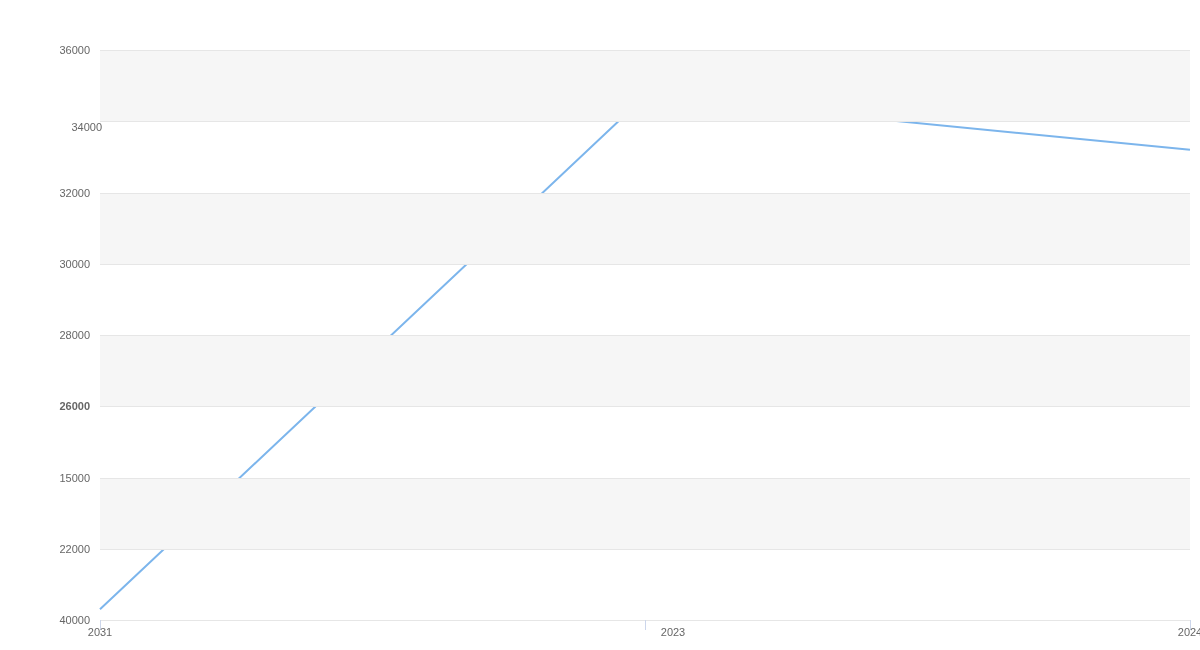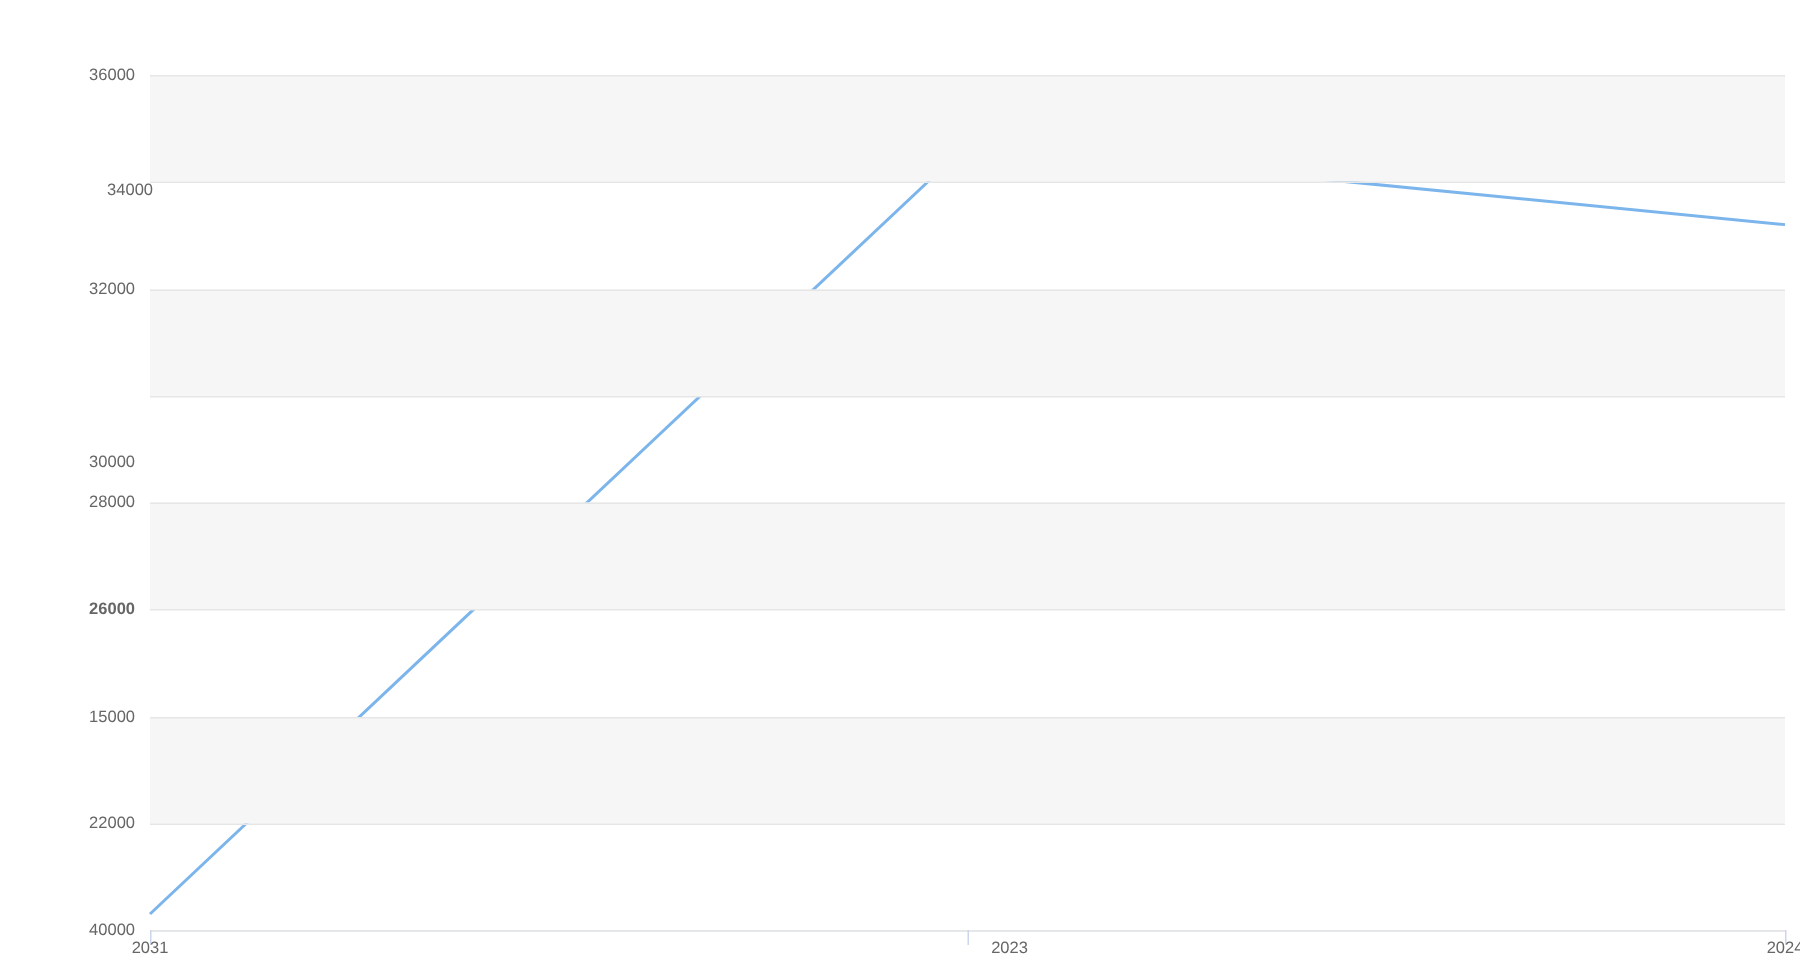--- a/index.html
+++ b/index.html
@@ -93,21 +93,21 @@
       <div class="gridline" style="top: 142.5px;"></div>
       <div class="band" style="top: 0px; height: 71.25px;"></div>
       <div class="gridline" style="top: 71.25px;"></div>
       <div class="gridline" style="top: 0px;"></div>
     </div>
 <div class="y-label" style="left: 0px; top: 620px;">40000</div>
     <div class="y-label" style="left: 0px; top: 548.75px;">22000</div>
     <div class="y-label" style="left: 0px; top: 477.5px;">15000</div>
     <div class="y-label" style="left: 0px; top: 406.25px; font-weight: bold;">26000</div>
     <div class="y-label" style="left: 0px; top: 335px;">28000</div>
-    <div class="y-label" style="left: 0px; top: 263.75px; margin-top: 44px;">30000</div>
+    <div class="y-label" style="left: 0px; top: 263.75px;">30000</div>
     <div class="y-label" style="left: 0px; top: 192.5px;">32000</div>
     <div class="y-label" style="left: 0px; top: 127px; margin-left: 12px;">34000</div>
     <div class="y-label" style="left: 0px; top: 50px;">36000</div>
     <div class="x-tick" style="left: 100px;"></div>
     <div class="x-label" style="left: 100px;">2031</div>
     <div class="x-tick" style="left: 645px;"></div>
     <div class="x-label" style="left: 645px; margin-left: 28px;">2023</div>
     <div class="x-tick" style="left: 1190px;"></div>
     <div class="x-label" style="left: 1190px;">2024</div>
   </div>

